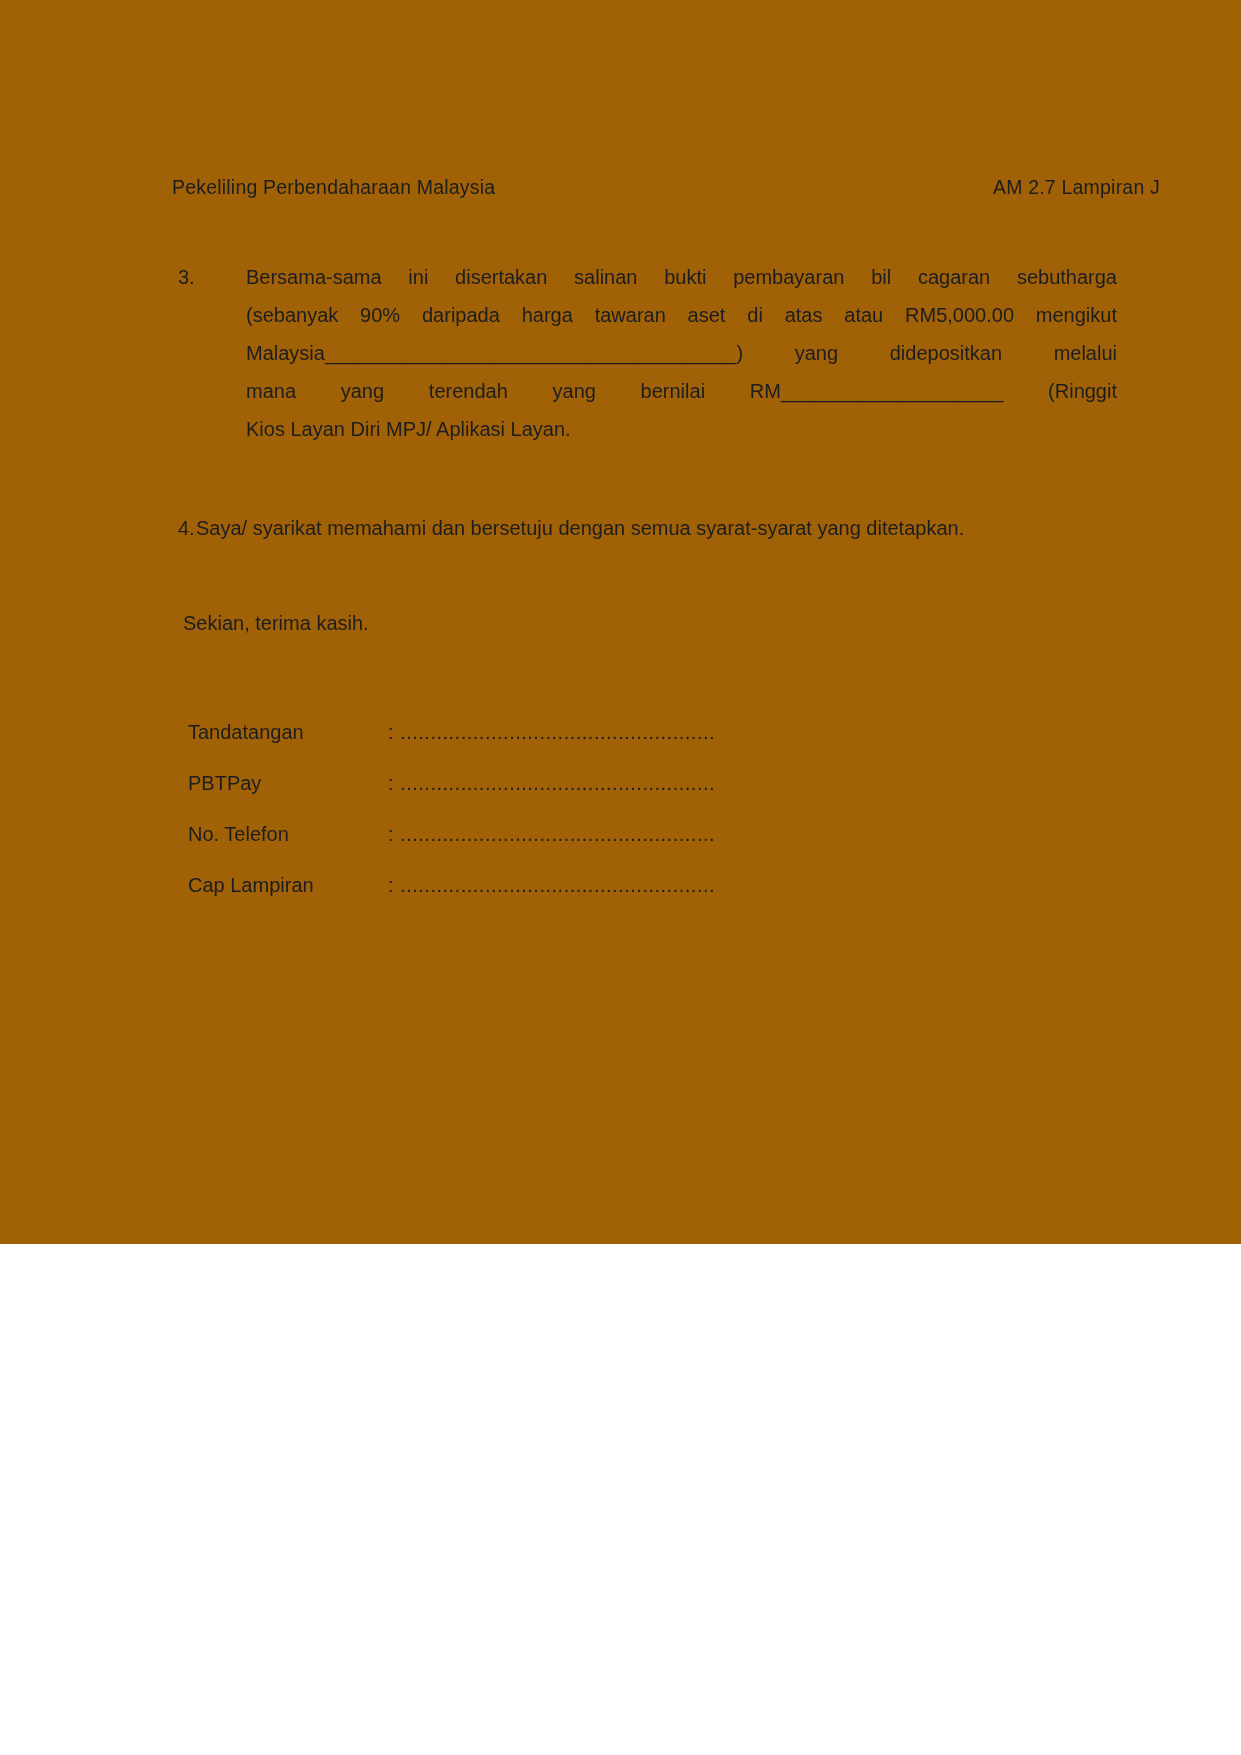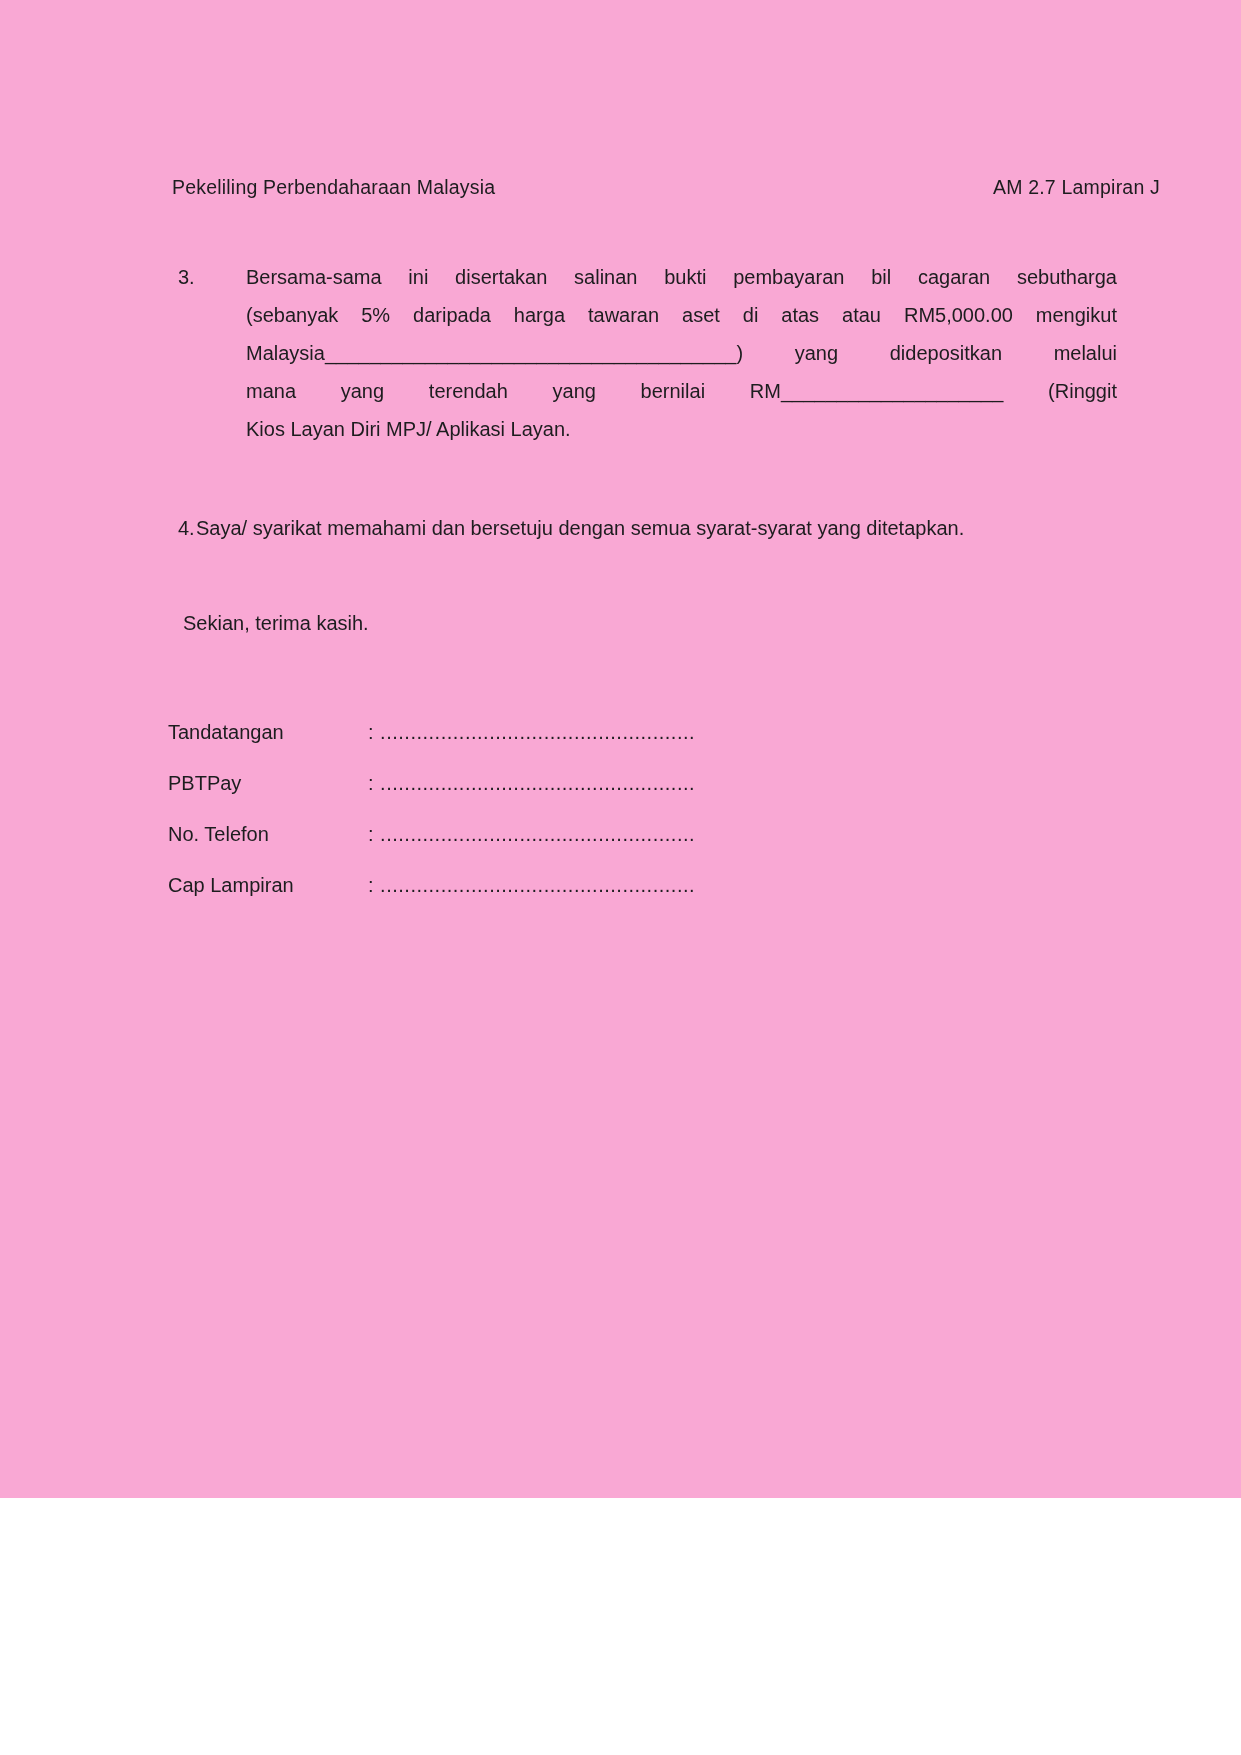--- a/index.html
+++ b/index.html
@@ -4,22 +4,22 @@
 <style>
   html, body { margin: 0; padding: 0; }
   body {
     width: 1241px; height: 1755px;
     background: #ffffff;
     font-family: "Liberation Sans", sans-serif;
     color: #1d1d1f;
   }
   .page {
     position: relative;
-    width: 1241px; height: 1498px;
-    background: #f9a8d4;
+    width: 1241px; height: 1244px;
+    background: #a16207;
     overflow: hidden;
   }
   .hdr {
     position: absolute; left: 172px; right: 81px; top: 173px;
     display: flex; justify-content: space-between;
     font-size: 19.5px; line-height: 28px;
     letter-spacing: 0.2px;
   }
   .para {
     position: absolute; left: 172px; width: 945px;
@@ -35,21 +35,21 @@
   }
   .jl.last { text-align: left; text-align-last: left; }
   .para3 { top: 258px; }
   .para4 { top: 514px; }
   .para4 .num { line-height: 28px; }
   .para4 .single { margin-left: 24px; line-height: 28px; }
   .closing {
     position: absolute; left: 172px; top: 598px;
     font-size: 20px; line-height: 28px; margin: 11px;
   }
-  .sig { position: absolute; left: 168px; top: 718px; font-size: 20px; }
+  .sig { position: absolute; left: 188px; top: 718px; font-size: 20px; }
   .sigrow {
     display: flex; align-items: baseline;
     height: 28px; line-height: 28px;
     margin-bottom: 23px;
   }
   .siglabel { width: 200px; flex: 0 0 200px; }
   .sigval { white-space: pre; letter-spacing: 0.5px; }
 </style>
 </head>
 <body>
@@ -58,21 +58,21 @@
 
   <header class="hdr">
     <span>Pekeliling Perbendaharaan Malaysia</span>
     <span>AM 2.7 Lampiran J</span>
   </header>
 
   <section class="para para3">
     <span class="num">3.</span>
     <div class="lines">
       <div class="jl">Bersama-sama ini disertakan salinan bukti pembayaran bil cagaran sebutharga</div>
-      <div class="jl">(sebanyak 5% daripada harga tawaran aset di atas atau RM5,000.00 mengikut</div>
+      <div class="jl">(sebanyak 90% daripada harga tawaran aset di atas atau RM5,000.00 mengikut</div>
       <div class="jl">Malaysia_____________________________________) yang didepositkan melalui</div>
       <div class="jl">mana yang terendah yang bernilai RM____________________ (Ringgit</div>
       <div class="jl last">Kios Layan Diri MPJ/ Aplikasi Layan.</div>
     </div>
   </section>
 
   <section class="para para4">
     <span class="num">4.</span>
     <div class="single">Saya/ syarikat memahami dan bersetuju dengan semua syarat-syarat yang ditetapkan.</div>
   </section>

